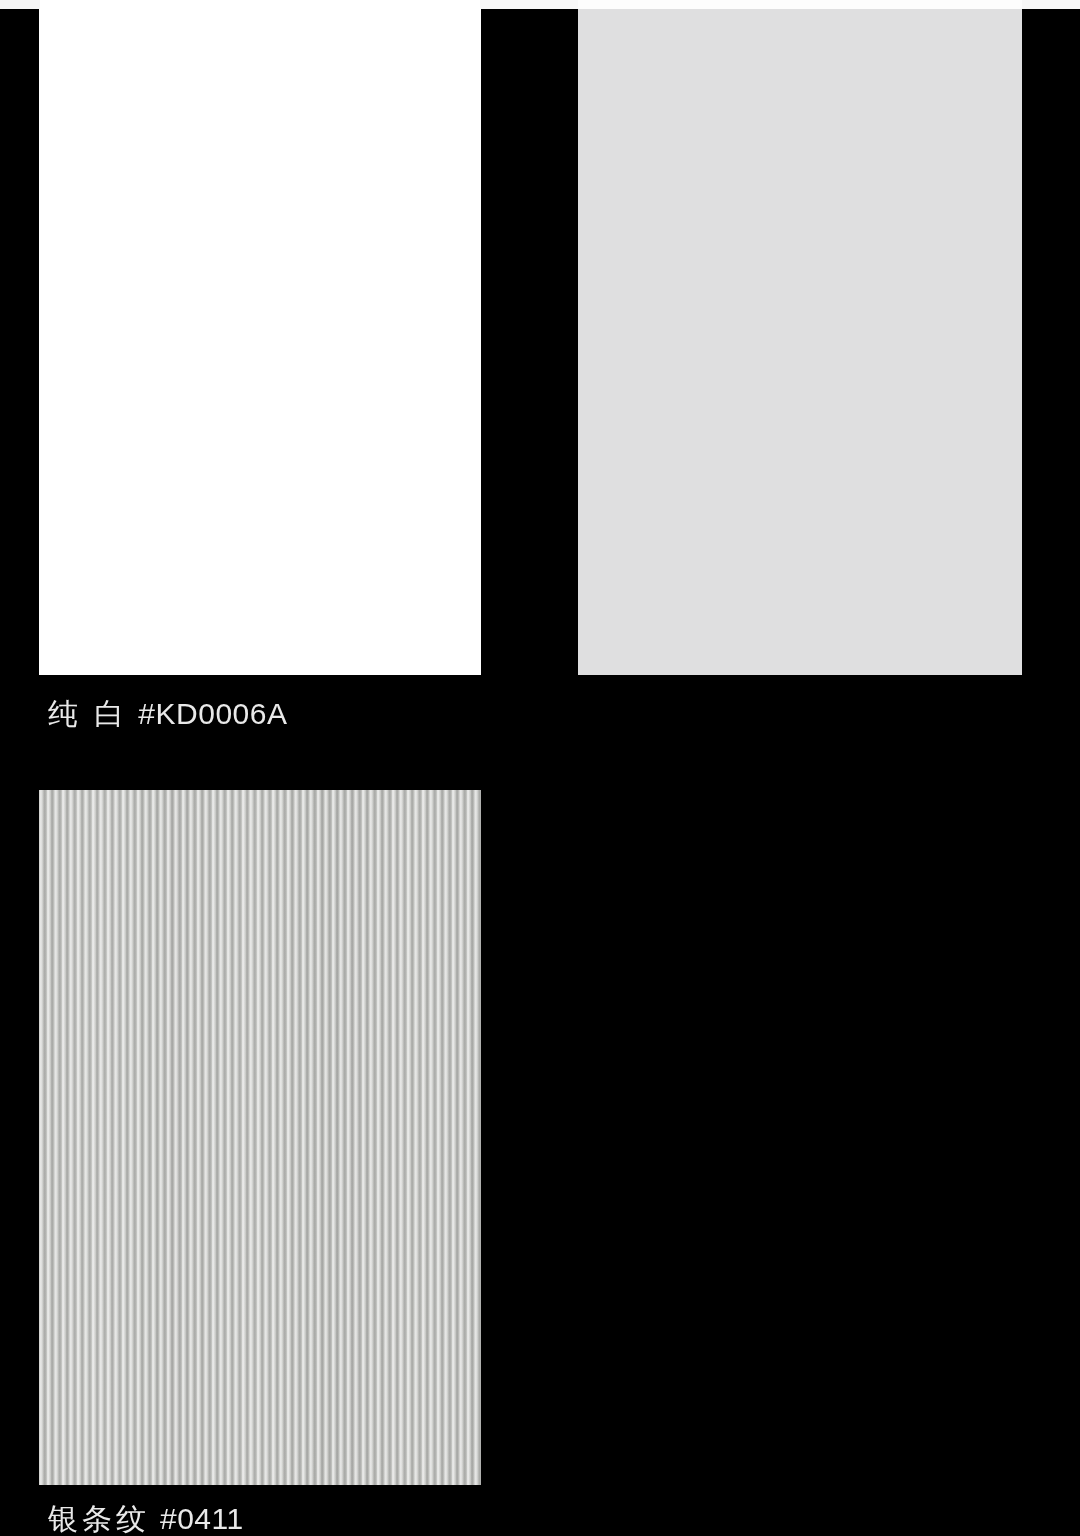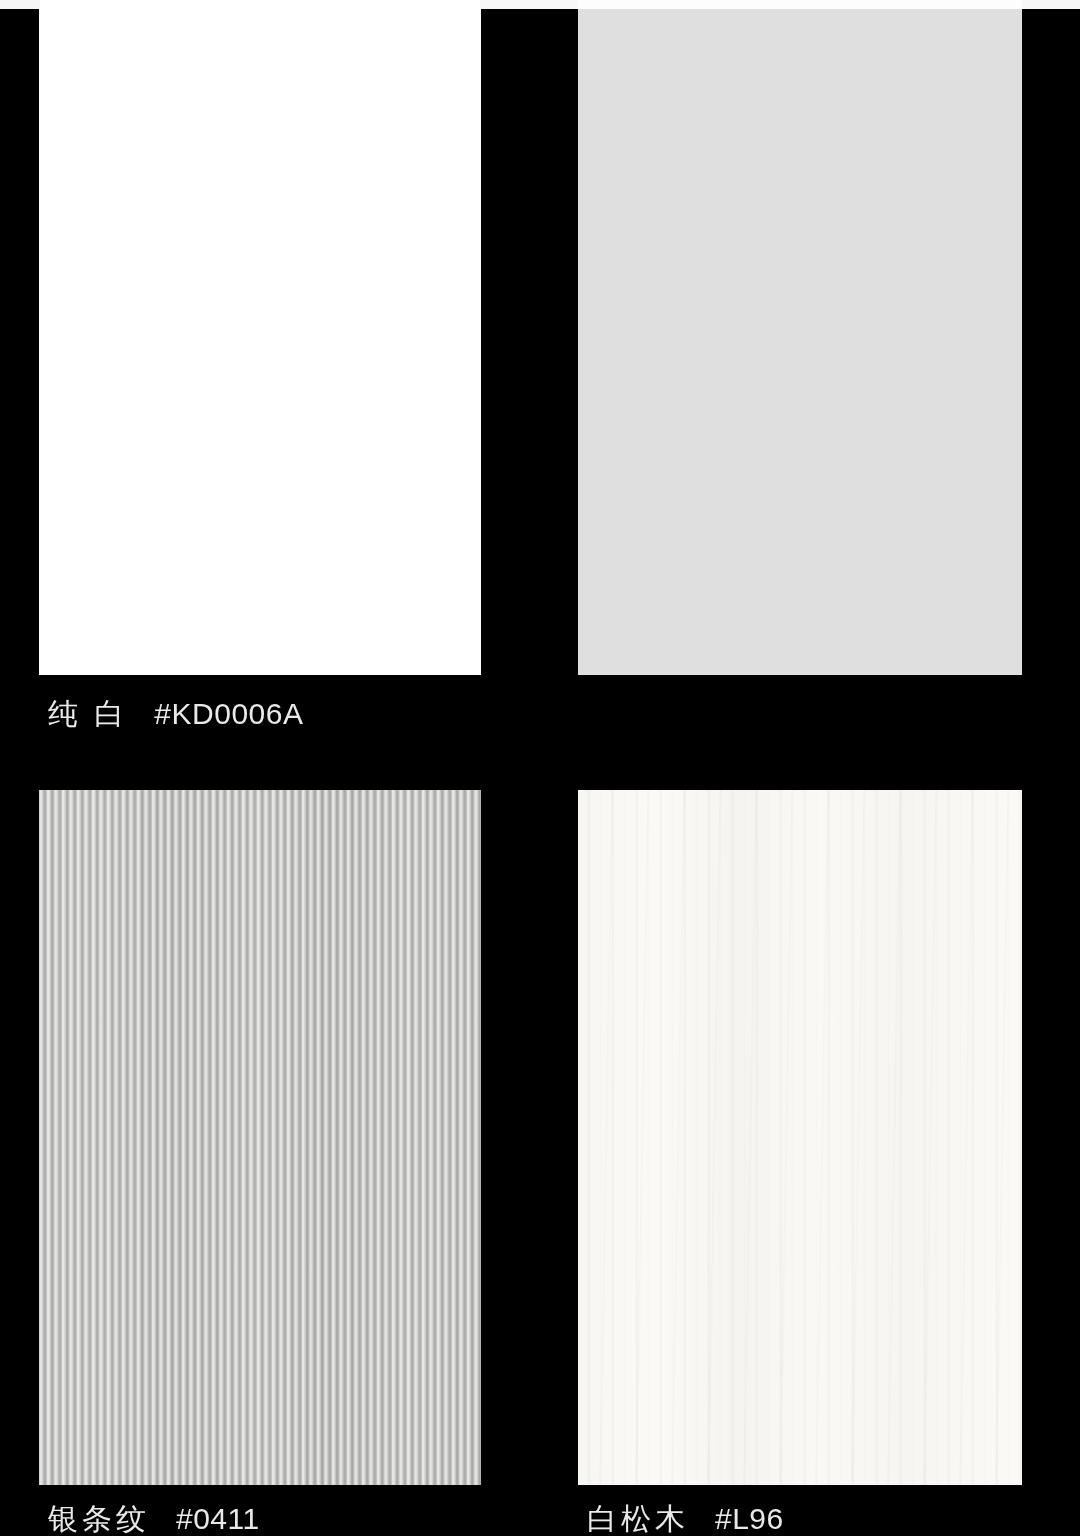--- a/index.html
+++ b/index.html
@@ -107,21 +107,21 @@
     color: #e9e9e9;
     font-size: 30px;
     line-height: 34px;
     letter-spacing: 0.5px;
     font-family: "Liberation Sans", "DejaVu Sans", sans-serif;
   }
   .swatch-label .name-cn {
     letter-spacing: 4px;
   }
   .swatch-label .code {
-    margin-left: 26px;
+    margin-left: 10px;
     letter-spacing: 0.5px;
   }
 </style>
 </head>
 <body>
 
 <div class="top-band">
   <div class="tb-seg tb-left"></div>
   <div class="tb-seg tb-white"></div>
   <div class="tb-seg tb-gap"></div>
@@ -142,20 +142,14 @@
     <div class="swatch-tile surface-import-grey" style="width:444px; height:666px;"></div>
   </div>
 
   <div class="swatch-cell" style="left:39px; top:790px; width:442px; height:740px;">
     <div class="swatch-tile surface-silver-stripe" style="width:442px; height:695px;"></div>
     <div class="swatch-label" style="left:9px; top:712px;">
       <span class="name-cn">银条纹</span><span class="code">#0411</span>
     </div>
   </div>
 
-  <div class="swatch-cell" style="left:578px; top:790px; width:444px; height:740px;">
-    <div class="swatch-tile surface-white-pine" style="width:444px; height:695px;"></div>
-    <div class="swatch-label" style="left:9px; top:712px;">
-      <span class="name-cn">白松木</span><span class="code">#L96</span>
-    </div>
-  </div>
 
 </div>
 
 </body></html>

